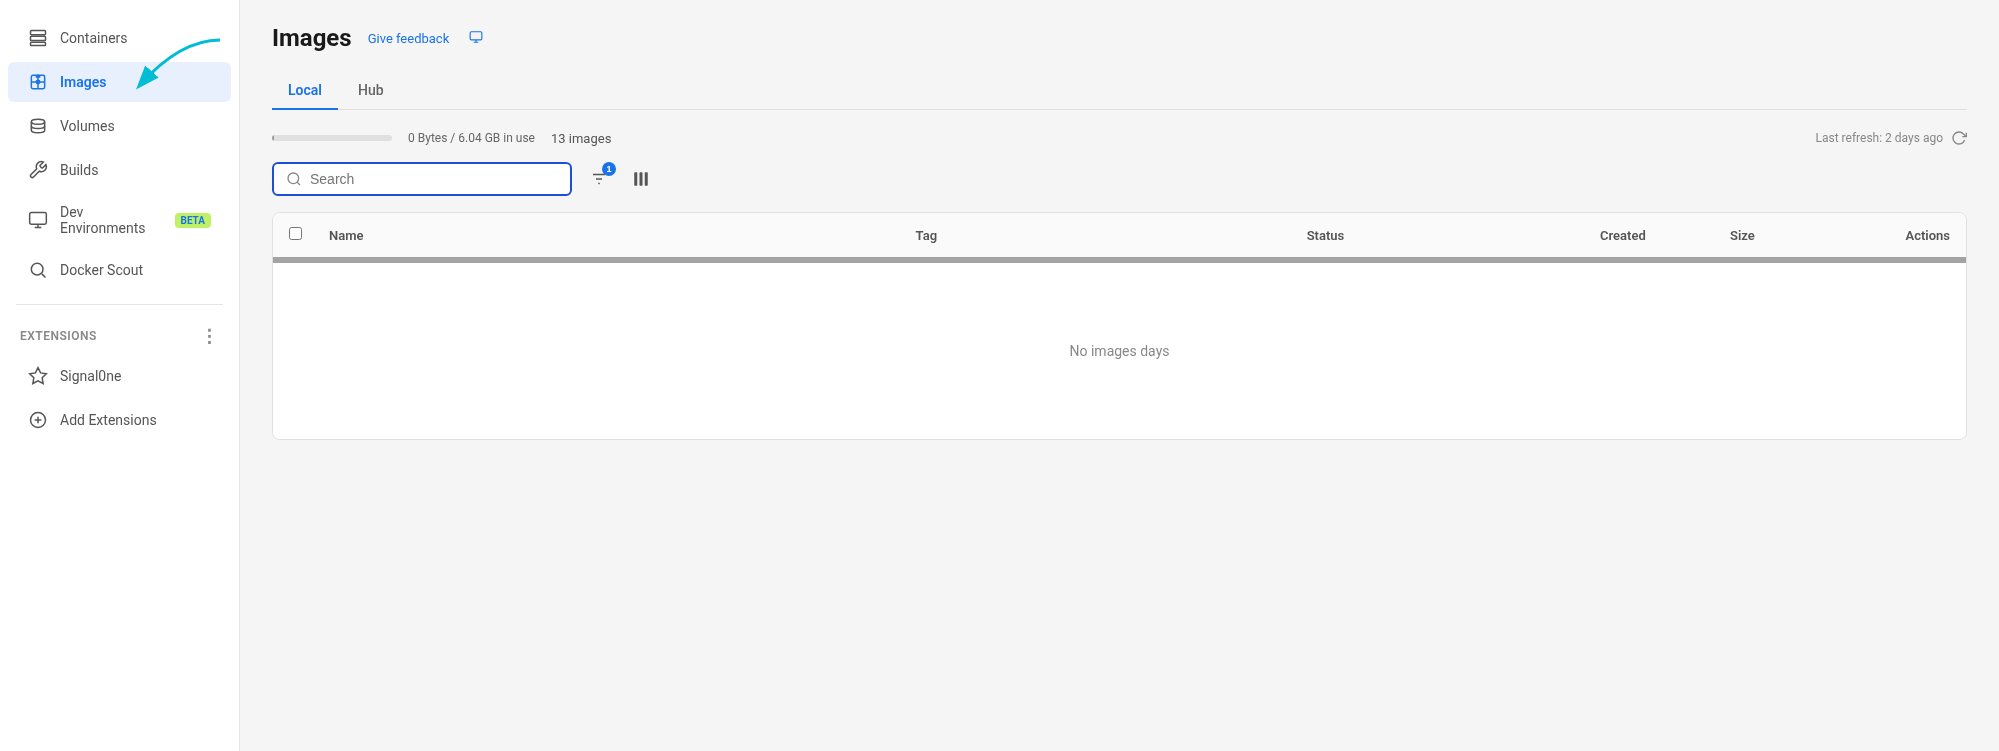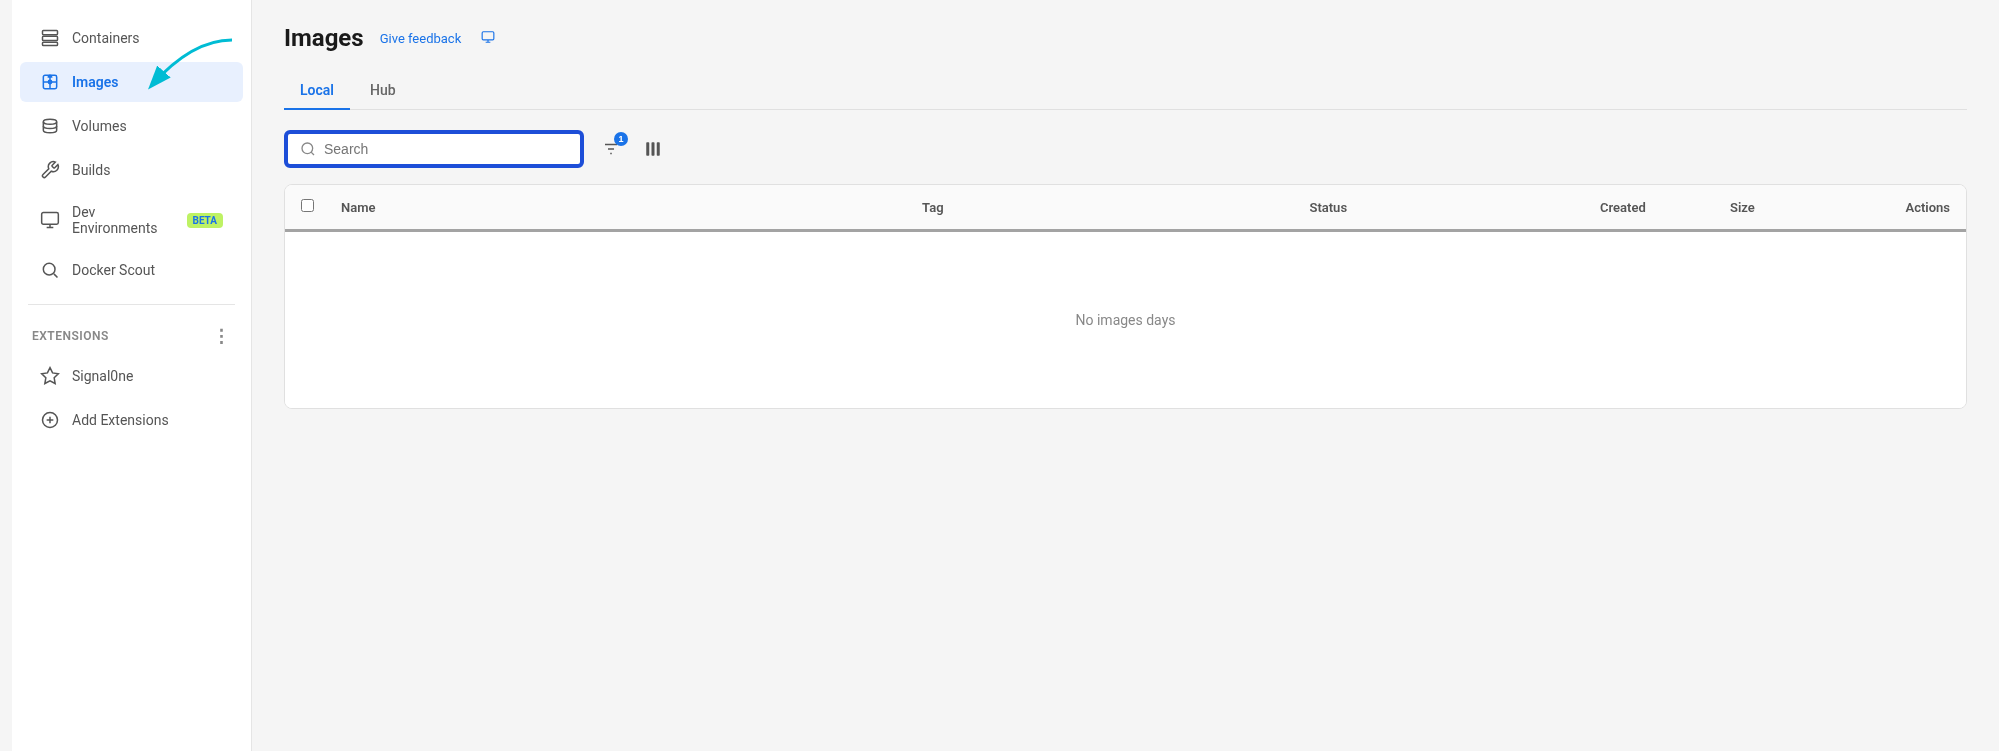--- a/index.html
+++ b/index.html
@@ -205,21 +205,21 @@
       align-items: center;
       gap: 12px;
       margin-bottom: 16px;
     }
 
     .search-box {
       display: flex;
       align-items: flex-end;
       gap: 8px;
       background: #ffffff;
-      border: 4px solid #1d4ed8;
+      border: 2px solid #1d4ed8;
       border-radius: 6px;
       padding: 7px 12px;
       width: 300px;
     }
 
     .search-box input {
       border: none;
       outline: none;
       font-size: 14px;
       color: #333;
@@ -276,21 +276,21 @@
       background: #ffffff;
       border-radius: 8px;
       border: 1px solid #e0e0e0;
       overflow: hidden;
     }
 
     .table-header {
       display: flex;
       align-items: center;
       padding: 14px 16px;
-      border-bottom: 3px solid #a3a3a3;
+      border-bottom: 6px solid #a3a3a3;
       background: #fafafa;
       font-size: 13px;
       font-weight: 600;
       color: #555;
     }
 
     .col-check { width: 40px; flex-shrink: 0; }
     .col-name { flex: 3; }
     .col-tag { flex: 2; }
     .col-status { flex: 1.5; }
@@ -323,21 +323,21 @@
       height: 20px;
     }
 
     .sidebar-wrapper {
       position: relative;
     }
   </style>
 </head>
 <body>
 
-<div class="sidebar-wrapper" style="position:relative;margin-left:12px;">
+<div class="sidebar-wrapper" style="position:relative;">
 
   <div class="sidebar">
     <div class="sidebar-item">
       <span class="icon">
         <svg class="icon-svg" viewBox="0 0 24 24" fill="none" stroke="currentColor" stroke-width="1.8">
           <rect x="3" y="3" width="18" height="5" rx="1"></rect>
           <rect x="3" y="10" width="18" height="5" rx="1"></rect>
           <rect x="3" y="17" width="18" height="4" rx="1"></rect>
         </svg>
       </span>
@@ -455,20 +455,38 @@
 
     <div class="tabs">
       <div class="tab active">
         <span>Local</span>
       </div>
       <div class="tab">
         <span>Hub</span>
       </div>
     </div>
 
+    <div class="storage-section">
+      <div class="storage-bar-container">
+        <div class="storage-bar-track">
+          <div class="storage-bar-fill"></div>
+        </div>
+      </div>
+      <span class="storage-text">0 Bytes / 6.04 GB in use</span>
+      <span class="images-count">13 images</span>
+      <div class="refresh-section">
+        <span>Last refresh: 2 days ago</span>
+        <button class="refresh-btn">
+          <svg width="16" height="16" viewBox="0 0 24 24" fill="none" stroke="currentColor" stroke-width="2">
+            <polyline points="23 4 23 10 17 10"></polyline>
+            <path d="M20.49 15a9 9 0 1 1-2.12-9.36L23 10"></path>
+          </svg>
+        </button>
+      </div>
+    </div>
 
     <div class="toolbar">
       <div class="search-box">
         <svg class="search-icon-svg" width="16" height="16" viewBox="0 0 24 24" fill="none" stroke="#888" stroke-width="2">
           <circle cx="11" cy="11" r="8"></circle>
           <line x1="21" y1="21" x2="16.65" y2="16.65"></line>
         </svg>
         <input type="text" placeholder="Search" style="">
       </div>
 

